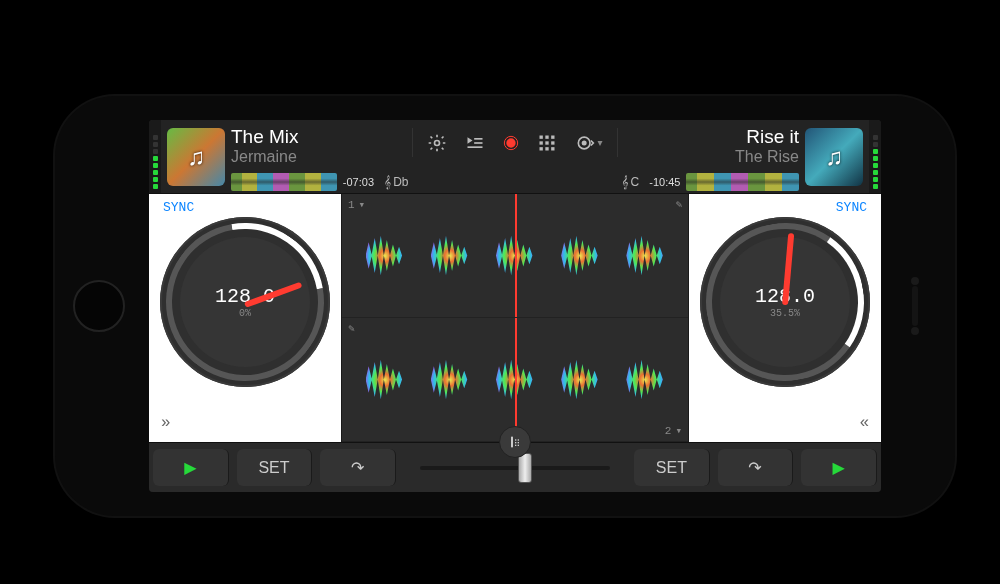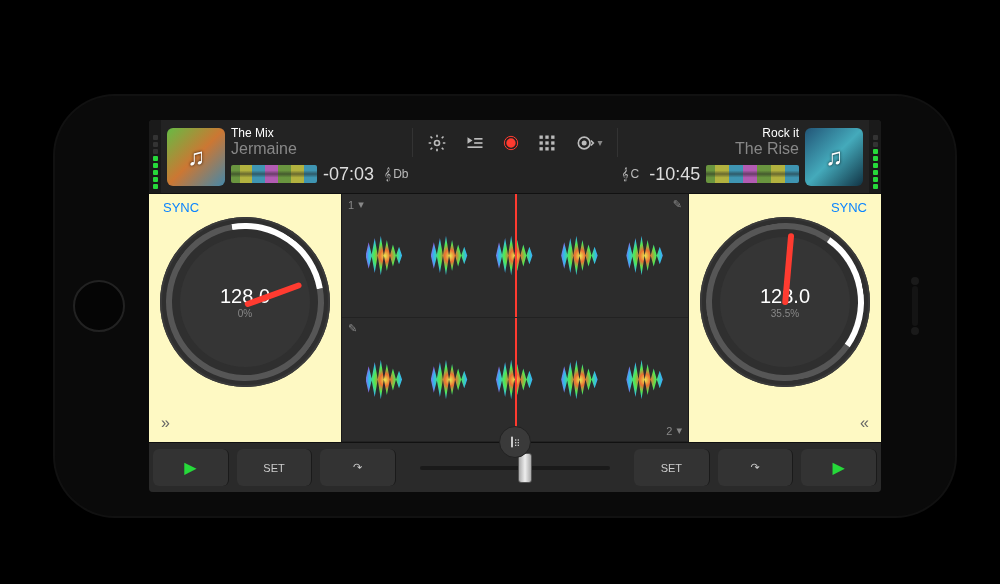--- a/index.html
+++ b/index.html
@@ -99,21 +99,21 @@
     color: #fff;
     text-shadow: 0 0 3px #000;
   }
   .trackinfo {
     flex: 1;
     display: flex;
     flex-direction: column;
     padding-top: 6px;
   }
   .trackinfo.right { text-align: right; }
-  .trk-title { font-size: 12px; font-weight: 500; color: #fff; white-space: nowrap; }
+  .trk-title { font-size: 19px; font-weight: 500; color: #fff; white-space: nowrap; }
   .trk-artist { font-size: 16px; color: #888; }
   .trk-wave {
     height: 24px;
     margin-top: 4px;
     display: flex;
     align-items: center;
     gap: 6px;
   }
   .trackinfo.right .trk-wave { flex-direction: row-reverse; }
   .mini-wave {
@@ -125,21 +125,21 @@
       #4ac 25%, #4ac 40%,
       #c6c 40%, #c6c 55%,
       #7a4 55%, #7a4 70%,
       #cc4 70%, #cc4 85%,
       #4ac 85%, #4ac 100%);
     border-radius: 2px;
     opacity: .85;
     position: relative;
   }
   .mini-wave::after { content:""; position:absolute; inset:0; background:linear-gradient(0deg,transparent 30%, rgba(30,30,30,0.5) 50%, transparent 70%);}
-  .trk-time { font-size: 18px; color: #ddd; }
+  .trk-time { font-size: 11px; color: #ddd; }
   .trk-key {
     font-size: 12px;
     color: #bbb;
     padding: 0 4px;
     display: flex;
     align-items: center;
     gap: 2px;
   }
   .center-icons {
     display: flex;
@@ -152,22 +152,23 @@
   }
   .top-icon { color: #bbb; cursor: pointer; display: flex; align-items: center; }
   .top-icon.rec { color: #ff3b30; }
   .top-icon svg { width: 20px; height: 20px; }
   .top-icon.rec svg { width: 16px; height: 16px; }
 
   
   .middle {
     flex: 1;
     display: flex;
-    background: #fef9c3;
-    position: relative;
+    background: #ffffff;
+    position: relative;
+    font-family: Liberation Mono, monospace;
   }
   .deck {
     width: 192px;
     position: relative;
     display: flex;
     flex-direction: column;
     align-items: center;
     padding-top: 6px;
   }
   .sync {
@@ -311,21 +312,21 @@
   .btn {
     flex: 1;
     display: flex;
     align-items: center;
     justify-content: center;
     border-right: 1px solid #1a1a1a;
     background: #333;
     margin: 6px 4px;
     border-radius: 6px;
     cursor: pointer;
-    font-size: 11px;
+    font-size: 16px;
     color: #ccc;
   }
   .btn.play { color: #26d93a; font-size: 16px; }
   .xfader {
     width: 230px;
     display: flex;
     align-items: center;
     justify-content: center;
     position: relative;
   }
@@ -427,21 +428,21 @@
           <svg viewBox="0 0 24 24" fill="none" stroke="currentColor" stroke-width="2">
               <circle cx="11" cy="12" r="7"></circle>
               <circle cx="11" cy="12" r="2" fill="currentColor"></circle>
               <path d="M21 9l3 3-3 3" transform="translate(-2 0)"></path>
             </svg>
           <span style="font-size:10px;margin-left:2px;color:#888">▾</span>
         </span>
       </div>
 
       <div class="trackinfo right">
-        <div class="trk-title">Rock it</div>
+        <div class="trk-title">Rise it</div>
         <div class="trk-artist">The Rise</div>
         <div class="trk-wave">
           <div class="mini-wave"></div>
           <span class="trk-time">-10:45</span>
           <span class="trk-key">
               <span>𝄞</span>
               <span>C</span>
             </span>
         </div>
       </div>

